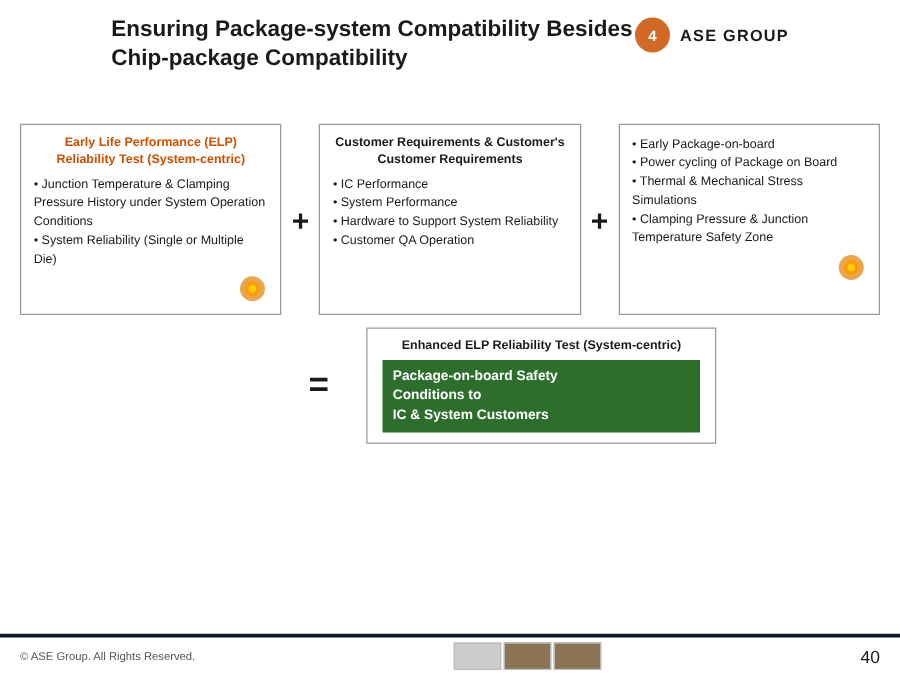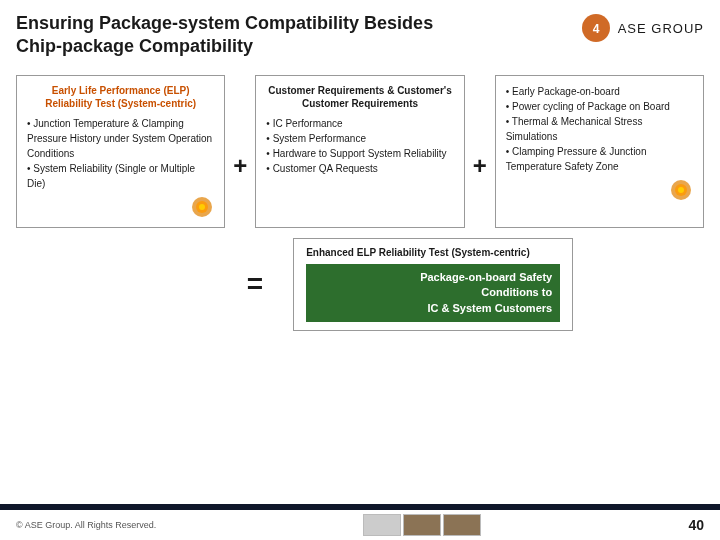--- a/index.html
+++ b/index.html
@@ -20,21 +20,21 @@
       display: flex;
       flex-direction: column;
     }
 
     
     .header {
       background: #fff;
       padding: 12px 16px 8px 16px;
       display: flex;
       align-items: flex-start;
-      justify-content: space-between;
+      justify-content: center;
       border-bottom: none;
     }
 
     .header-title {
       font-size: 18px;
       font-weight: bold;
       color: #1a1a1a;
       line-height: 1.3;
       max-width: 600px;
     }
@@ -46,21 +46,21 @@
       flex-shrink: 0;
     }
 
     .logo-icon {
       width: 32px;
       height: 32px;
     }
 
     .logo-text {
       font-size: 13px;
-      font-weight: normal;
+      font-weight: bold;
       color: #1a1a1a;
       letter-spacing: 1px;
     }
 
     
     .main-content {
       flex: 1;
       padding: 8px 16px 4px 16px;
       display: flex;
       flex-direction: column;
@@ -74,20 +74,21 @@
       gap: 0;
       justify-content: center;
     }
 
     .box {
       background: #fff;
       border: 1.5px solid #999;
       padding: 8px 10px;
       flex: 1;
       min-width: 0;
+      margin-top: 24px;
     }
 
     .box-title {
       font-size: 10px;
       font-weight: bold;
       text-align: center;
       margin-bottom: 6px;
       line-height: 1.3;
       color: #1a1a1a;
     }
@@ -150,65 +151,65 @@
 
     .result-box {
       border: 1.5px solid #999;
       padding: 8px 12px;
       width: 280px;
     }
 
     .result-box-title {
       font-size: 10px;
       font-weight: bold;
-      text-align: left;
+      text-align: center;
       margin-bottom: 6px;
       color: #1a1a1a;
     }
 
     .result-box-highlight {
       background: #2d6e2d;
       color: #fff;
       font-size: 11px;
       font-weight: bold;
-      text-align: right;
+      text-align: left;
       padding: 6px 8px;
       line-height: 1.4;
     }
 
     
     .footer {
       display: flex;
       align-items: center;
       justify-content: space-between;
       padding: 4px 16px;
       font-size: 9px;
       color: #555;
-      border-top: 6px solid #0f172a;
+      border-top: 3px solid #0f172a;
     }
 
     .footer-images {
       display: flex;
       gap: 2px;
     }
 
     .footer-img-placeholder {
       width: 38px;
       height: 22px;
       background: #ccc;
       border: 1px solid #bbb;
     }
 
     .footer-img-placeholder.dark {
       background: #8b7355;
     }
 
     .page-number {
       font-size: 14px;
-      font-weight: bold;
+      font-weight: normal;
       color: #1a1a1a;
     }
 
     .left-spacer {
       width: 80px;
     }
   </style>
 </head>
 <body>
 
@@ -249,21 +250,21 @@
       </div>
 
       <div class="operator">+</div>
 
       <div class="box">
         <div class="box-title">Customer Requirements &amp; Customer's Customer Requirements</div>
         <ul class="box-list">
           <li>IC Performance</li>
           <li>System Performance</li>
           <li>Hardware to Support System Reliability</li>
-          <li>Customer QA Requests</li>
+          <li>Customer QA Operation</li>
         </ul>
       </div>
 
       <div class="operator">+</div>
 
       <div class="box">
         <ul class="box-list">
           <li>Early Package-on-board</li>
           <li>Power cycling of Package on Board</li>
           <li>Thermal &amp; Mechanical Stress Simulations</li>

